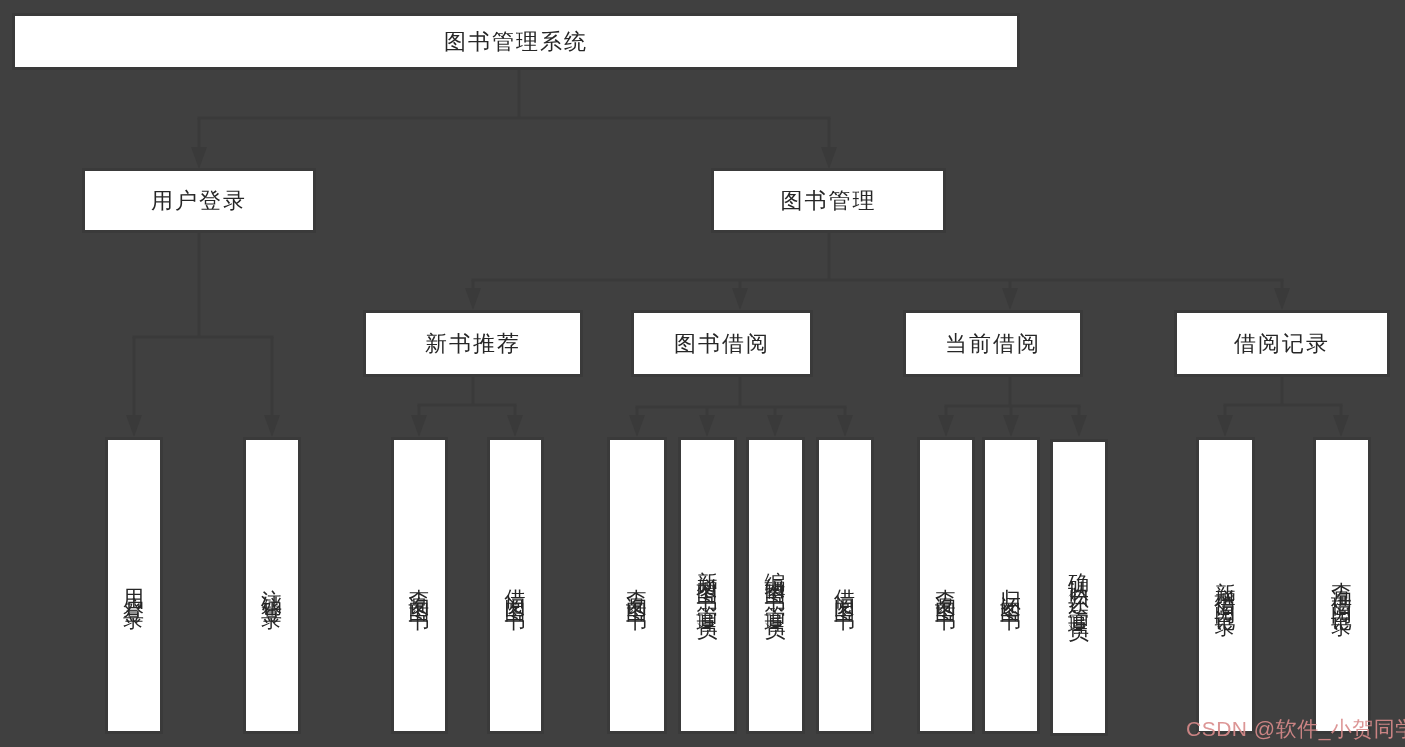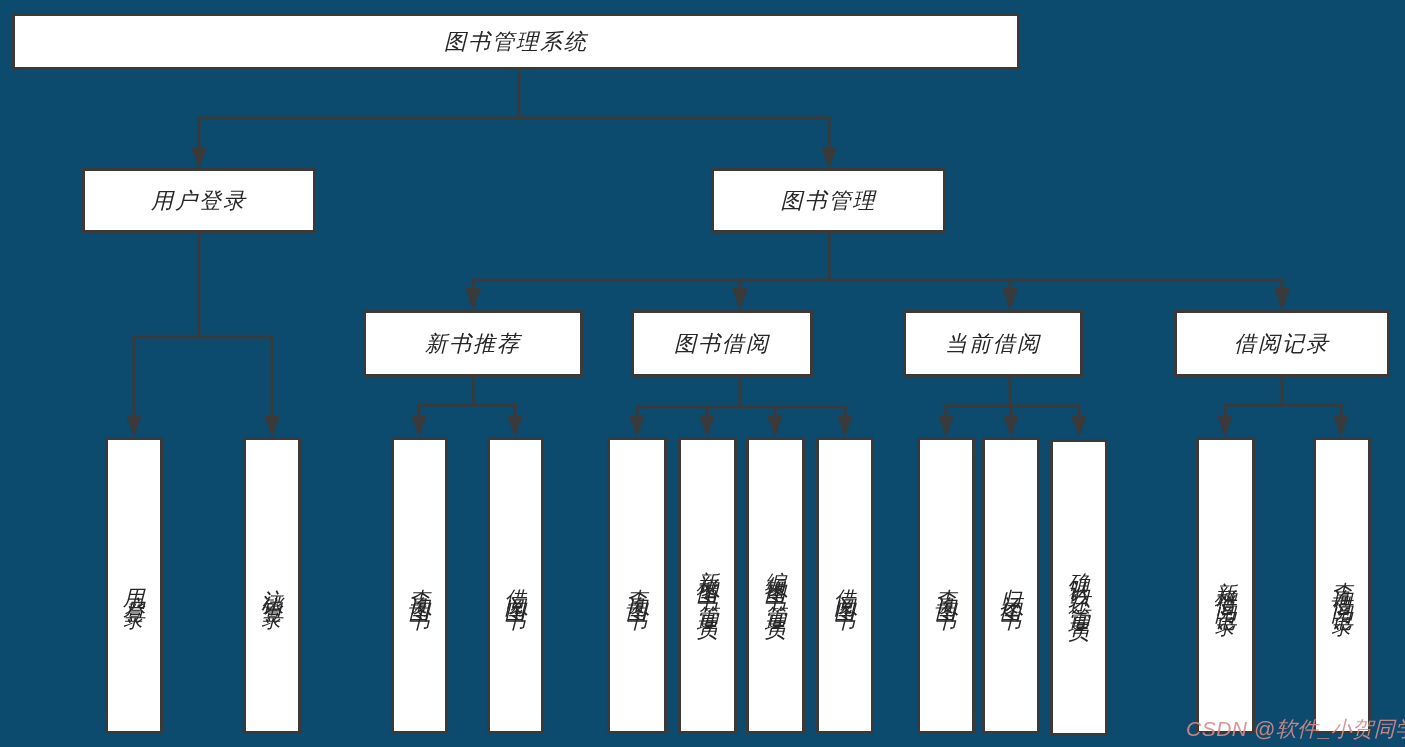--- a/index.html
+++ b/index.html
@@ -1,18 +1,18 @@
 <!DOCTYPE html>
 <html><head>
 <meta charset="utf-8">
 <style>
   html,body{margin:0;padding:0;background:#ffffff;}
   .stage{
-    position:relative;width:1405px;height:747px;background:#0c4a6e;
-    font-family:"Liberation Sans","DejaVu Sans",sans-serif;overflow:hidden;font-style:italic;
+    position:relative;width:1405px;height:747px;background:#404040;
+    font-family:"Liberation Sans","DejaVu Sans",sans-serif;overflow:hidden;
   }
   svg.connectors{position:absolute;left:0;top:0;z-index:0;}
   .node{
     position:absolute;background:#ffffff;border:3px solid #3a3a3a;
     box-sizing:border-box;display:flex;align-items:center;justify-content:center;
     color:#262626;z-index:1;
   }
   .node-h{font-size:22px;letter-spacing:2px;white-space:nowrap;}
   .node-v .vtext{
     writing-mode:vertical-rl;text-orientation:mixed;

